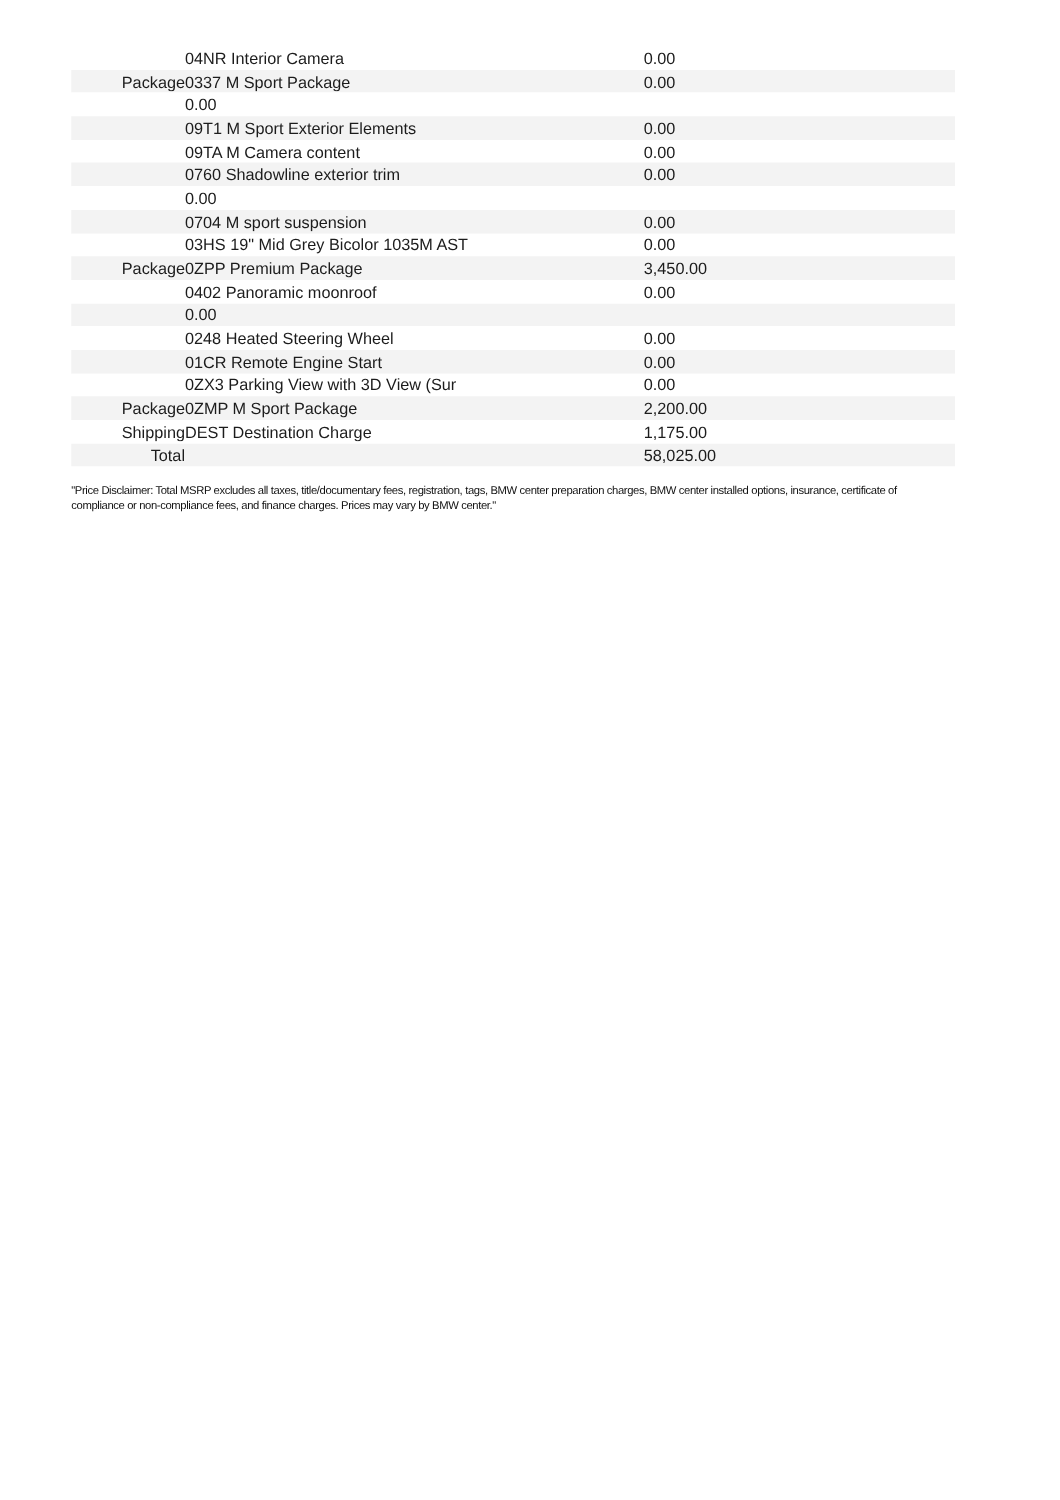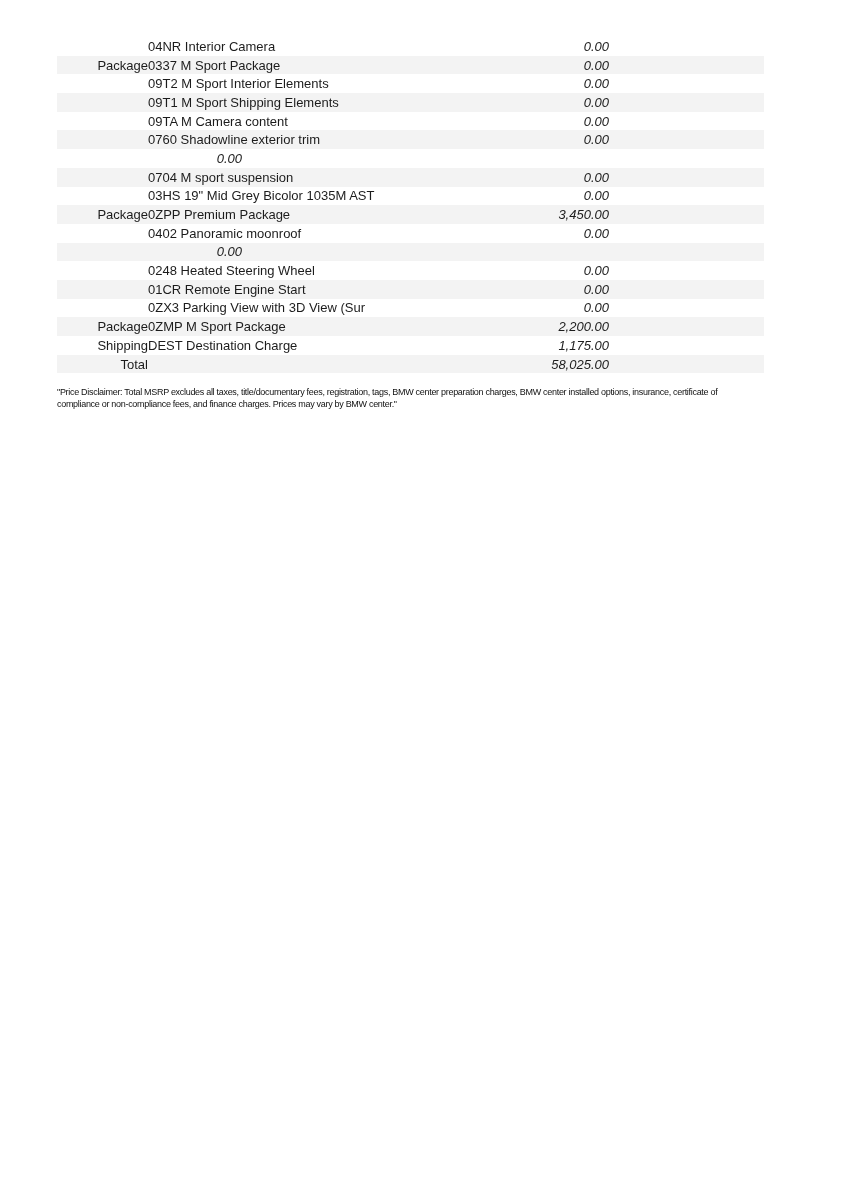--- a/index.html
+++ b/index.html
@@ -38,23 +38,22 @@
     overflow: hidden;
     text-align: right;
   }
   .cell-item {
     width: 367px;
     white-space: nowrap;
     overflow: hidden;
   }
   .cell-price {
     width: 94px;
-    text-align: right;
-    white-space: nowrap;
-    font-style: italic;
+    text-align: left;
+    white-space: nowrap;
   }
   .cell-fill {
     flex: 1;
   }
   .price-disclaimer {
     position: absolute;
     left: 57px;
     top: 387px;
     width: 740px;
     font-size: 9px;
@@ -82,28 +81,27 @@
 
     <div class="table-row">
       <span class="cell-category">Package</span>
       <span class="cell-item">0337 M Sport Package</span>
       <span class="cell-price">0.00</span>
       <span class="cell-fill"></span>
     </div>
 
     <div class="table-row">
       <span class="cell-category"></span>
-      <span class="cell-item">09T2 M Sport Interior Elements</span>
-      <span class="cell-price">0.00</span>
-      <span class="cell-fill"></span>
-    </div>
-
-    <div class="table-row">
-      <span class="cell-category"></span>
-      <span class="cell-item">09T1 M Sport Shipping Elements</span>
+      <span class="cell-price">0.00</span>
+      <span class="cell-fill"></span>
+    </div>
+
+    <div class="table-row">
+      <span class="cell-category"></span>
+      <span class="cell-item">09T1 M Sport Exterior Elements</span>
       <span class="cell-price">0.00</span>
       <span class="cell-fill"></span>
     </div>
 
     <div class="table-row">
       <span class="cell-category"></span>
       <span class="cell-item">09TA M Camera content</span>
       <span class="cell-price">0.00</span>
       <span class="cell-fill"></span>
     </div>

